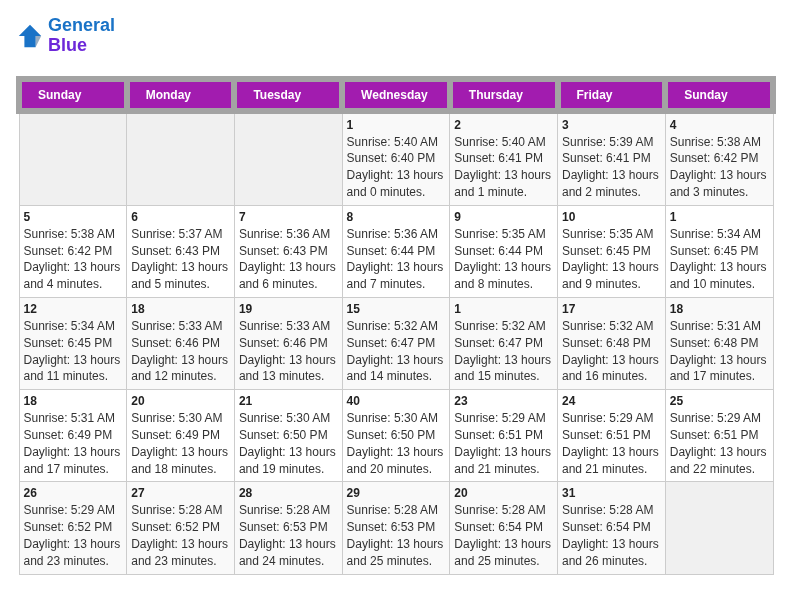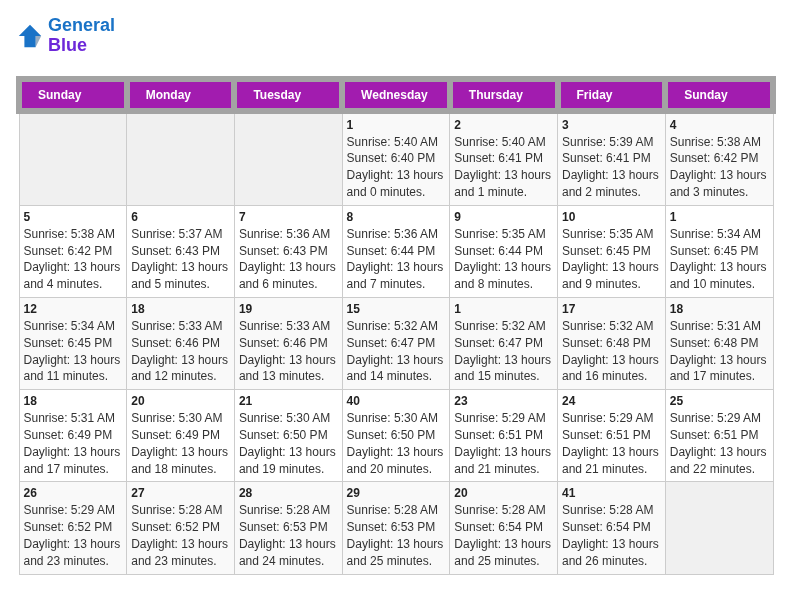--- a/index.html
+++ b/index.html
@@ -247,19 +247,19 @@
         </td>
         <td>
           <span class="day-number">29</span>
           <div class="day-info">Sunrise: 5:28 AM<br>Sunset: 6:53 PM<br>Daylight: 13 hours<br>and 25 minutes.</div>
         </td>
         <td>
           <span class="day-number">20</span>
           <div class="day-info">Sunrise: 5:28 AM<br>Sunset: 6:54 PM<br>Daylight: 13 hours<br>and 25 minutes.</div>
         </td>
         <td>
-          <span class="day-number">41</span>
+          <span class="day-number">31</span>
           <div class="day-info">Sunrise: 5:28 AM<br>Sunset: 6:54 PM<br>Daylight: 13 hours<br>and 26 minutes.</div>
         </td>
         <td class="empty-cell"></td>
       </tr>
     </tbody>
 </table>
 
 </body></html>

